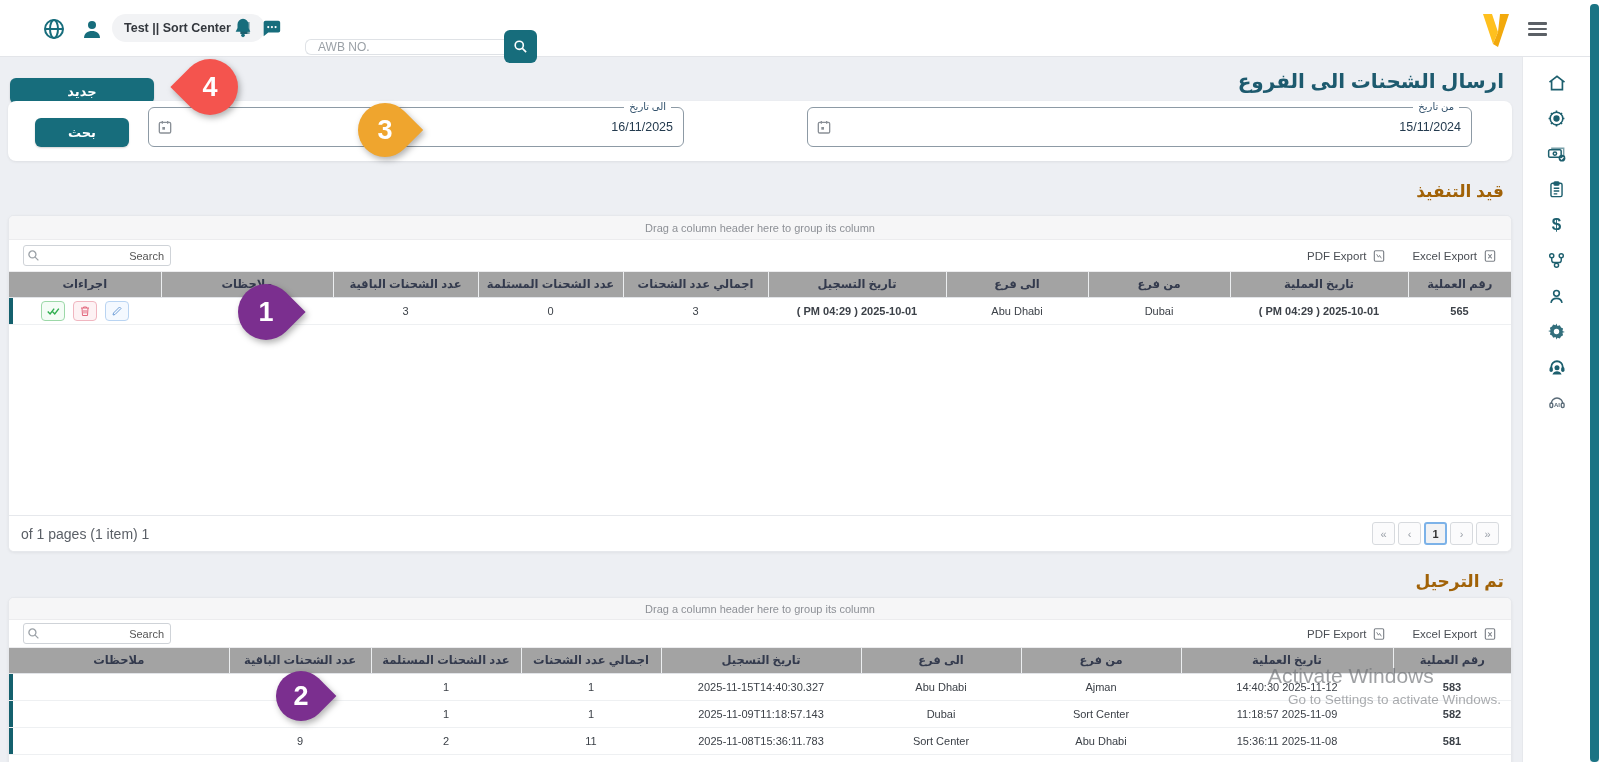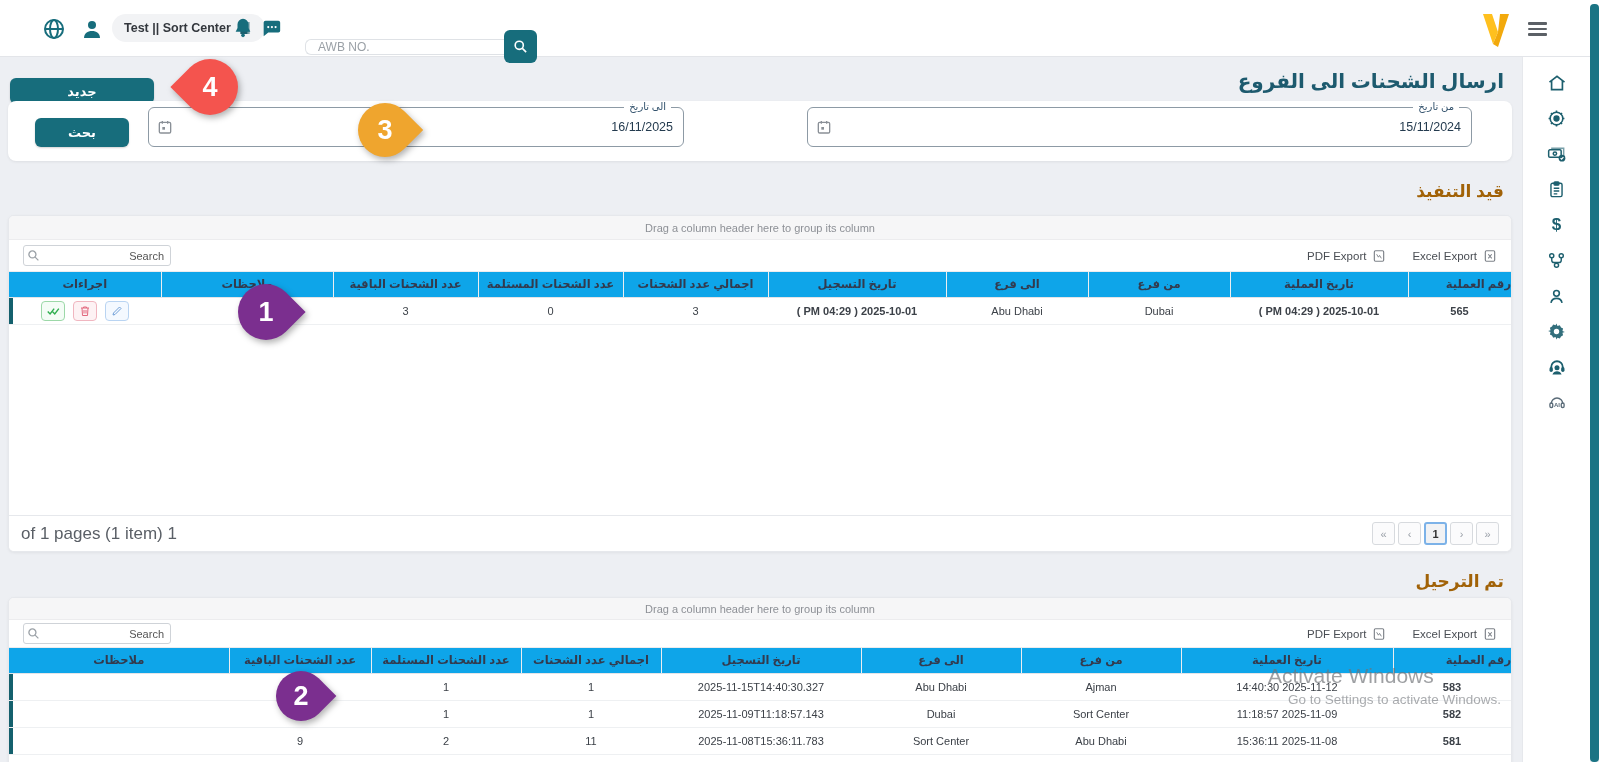--- a/index.html
+++ b/index.html
@@ -64,37 +64,37 @@
   .grid-search input { width:100%; height:100%; border:1px solid #cfd3d8; border-radius:3px; padding:0 6px 0 20px;
                        font-size:11px; color:#444; text-align:right; outline:none; font-family:inherit; }
   .grid-search input::placeholder { color:#555; }
   .grid-search .mag { position:absolute; left:4px; top:3.5px; width:13px; height:13px; color:#9aa0a6; }
   .exports { margin-left:auto; display:flex; align-items:center; gap:26px; }
   .export-link { display:flex; align-items:center; gap:6px; font-size:11.5px; color:#4a4e54; cursor:pointer; }
   .export-link .doc { width:14px; height:14px; color:#7d8term289; color:#7d8289; }
 
   table.grid { width:100%; border-collapse:collapse; table-layout:fixed; }
   table.grid th { height:25px; font-size:11.5px; font-weight:bold; color:#333a4d; text-align:center;
-                  border-right:1px solid #eceef0; border-bottom:1px solid #e2e4e8; background:#0ea5e9; direction:rtl; }
-  table.grid th:last-child { border-right:none;text-align:right; }
+                  border-right:1px solid #eceef0; border-bottom:1px solid #e2e4e8; background:#a3a3a3; direction:rtl; }
+  table.grid th:last-child { border-right:none; }
   table.grid td { height:27px; font-size:11px; color:#3c4148; text-align:center; border-bottom:1px solid #eef0f2;
                   background:#fff; }
   td.bold-date, td.opno { font-weight:bold; color:#2e333b; }
   td.accent { position:relative; }
   td.accent::before { content:""; position:absolute; left:0; top:0; width:4px; height:100%; background:#14606d; }
   .row-actions { display:flex; gap:8px; justify-content:center; align-items:center; }
   .mini-btn { width:24px; height:20px; border-radius:4px; display:flex; align-items:center; justify-content:center;
               cursor:pointer; background:#fff; }
   .mini-check { border:1px solid #9cd8a8; color:#2eae4e; background:#f4fcf6; }
   .mini-trash { border:1px solid #f0b6c0; color:#e2677d; background:#fdf2f4; }
   .mini-edit  { border:1px solid #b9d4f2; color:#6f9fd8; background:#f4f9ff; }
 
   .grid-filler { flex:1; background:#fff; }
   .pager-row { height:36px; border-top:1px solid #e6e8ec; display:flex; align-items:center; padding:0 12px; background:#fff; }
-  .pager-summary { font-size:17px; color:#5a5f66; }
+  .pager-summary { font-size:14px; color:#5a5f66; }
   .pager-btns { margin-left:auto; display:flex; gap:3px; }
   .pg-btn { width:23px; height:23px; border:1px solid #d7dade; background:#fbfbfc; border-radius:3px; color:#9aa0a8;
             font-size:11px; display:flex; align-items:center; justify-content:center; cursor:pointer; }
   .pg-btn.active { border:2px solid #7cb2e8; background:#f1f2f4; color:#333; font-weight:bold; }
 
   
   .callout { position:absolute; z-index:40; color:#fff; font-weight:bold;
              filter:drop-shadow(2px 3px 3px rgba(0,0,0,.3)); }
   .callout .bubble { width:100%; height:100%; display:flex; align-items:center; justify-content:center; }
   .callout.tail-right .bubble { border-radius:50% 50% 0 50%; transform:rotate(-45deg); }

